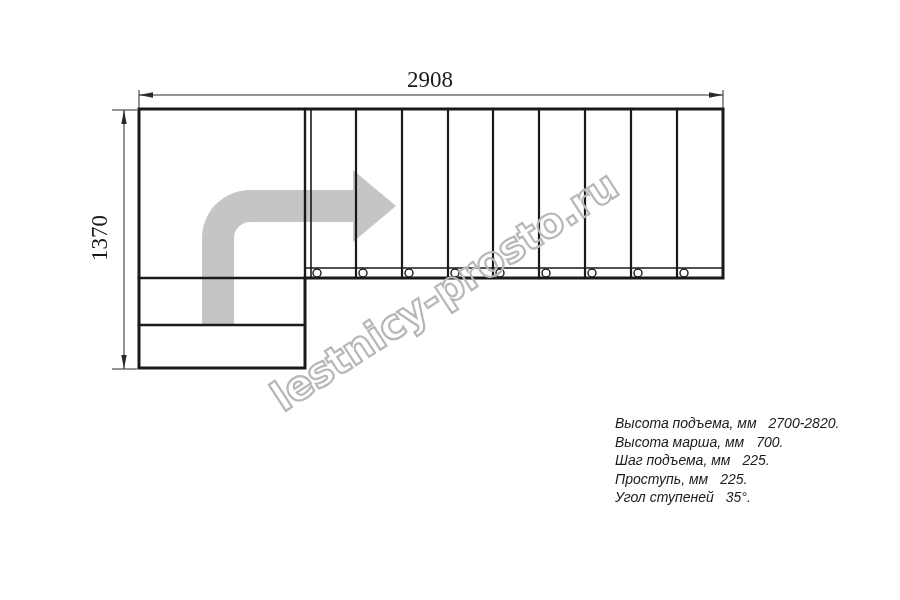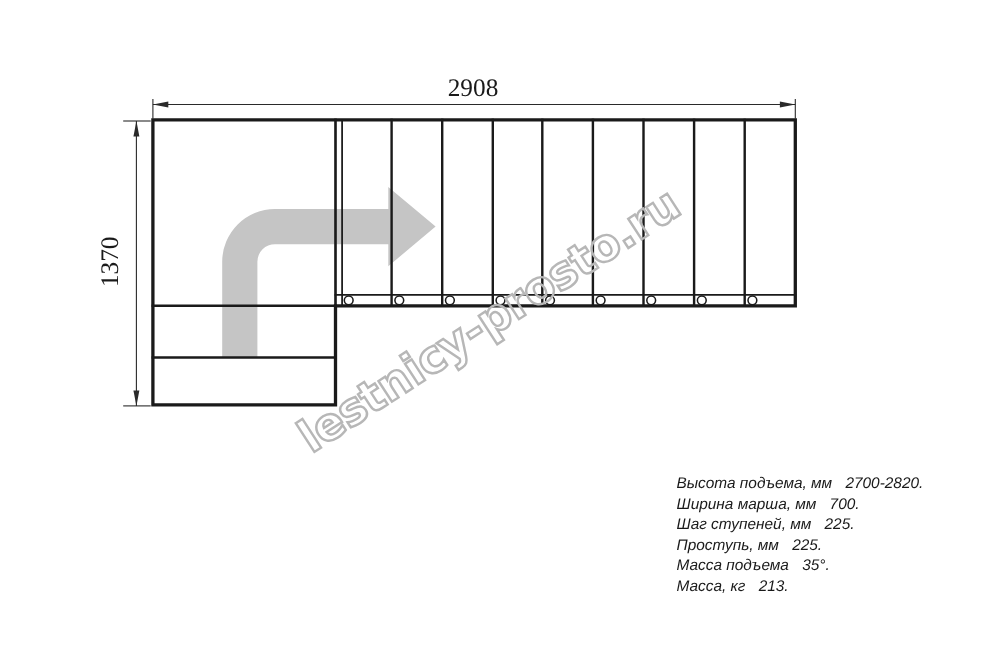--- a/index.html
+++ b/index.html
@@ -48,21 +48,20 @@
   .spec-row {
     display: flex;
     justify-content: flex-start;
     align-items: baseline;
     height: 18.6px;
     white-space: nowrap;
   }
   .spec-row .spec-value {
     text-align: right;
     margin-left: 12px;
-    margin-top: 16px;
   }
 </style>
 </head>
 <body>
 
 <div class="stage">
 
   <svg class="plan-svg" width="900" height="600" viewBox="0 0 900 600">
 
     <path d="M 202 325 L 202 238 A 48 48 0 0 1 250 190 L 353 190 L 353 170 L 396 206 L 353 242 L 353 222 L 250 222 A 16 16 0 0 0 234 238 L 234 325 Z" fill="#c5c5c5" stroke="none"></path>
@@ -120,34 +119,30 @@
 
     <text class="watermark-text" transform="translate(452,303) rotate(-33)" text-anchor="middle">lestnicy-prosto.ru</text>
   </svg>
 
   <div class="spec-table">
     <div class="spec-row">
       <span class="spec-label">Высота подъема, мм</span>
       <span class="spec-value">2700-2820.</span>
     </div>
     <div class="spec-row">
-      <span class="spec-label">Ширина марша, мм</span>
+      <span class="spec-label">Высота марша, мм</span>
       <span class="spec-value">700.</span>
     </div>
     <div class="spec-row">
-      <span class="spec-label">Шаг ступеней, мм</span>
+      <span class="spec-label">Шаг подъема, мм</span>
       <span class="spec-value">225.</span>
     </div>
     <div class="spec-row">
       <span class="spec-label">Проступь, мм</span>
       <span class="spec-value">225.</span>
     </div>
     <div class="spec-row">
-      <span class="spec-label">Масса подъема</span>
+      <span class="spec-label">Угол ступеней</span>
       <span class="spec-value">35°.</span>
-    </div>
-    <div class="spec-row">
-      <span class="spec-label">Масса, кг</span>
-      <span class="spec-value">213.</span>
     </div>
   </div>
 
 </div>
 
 </body></html>

